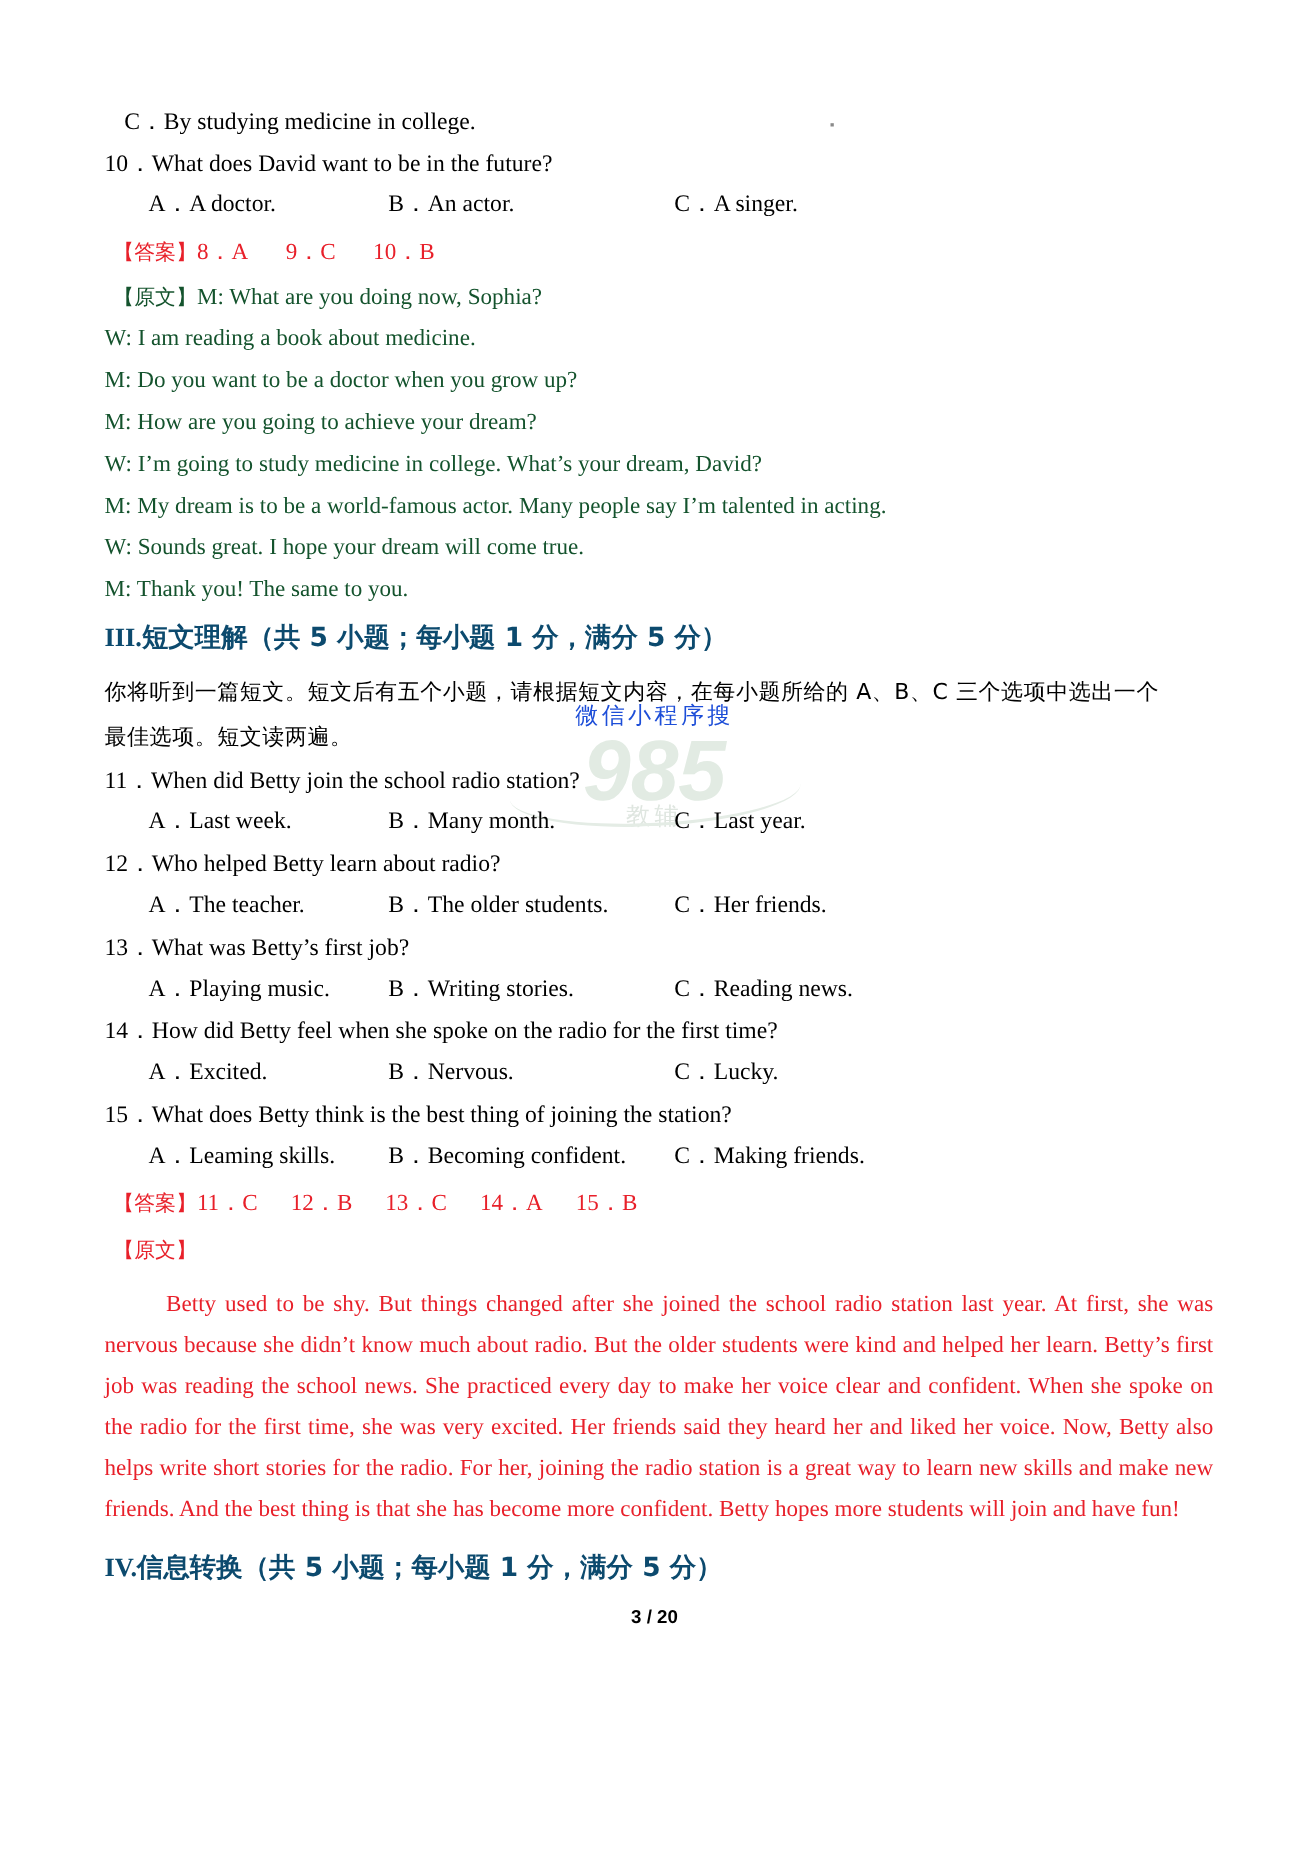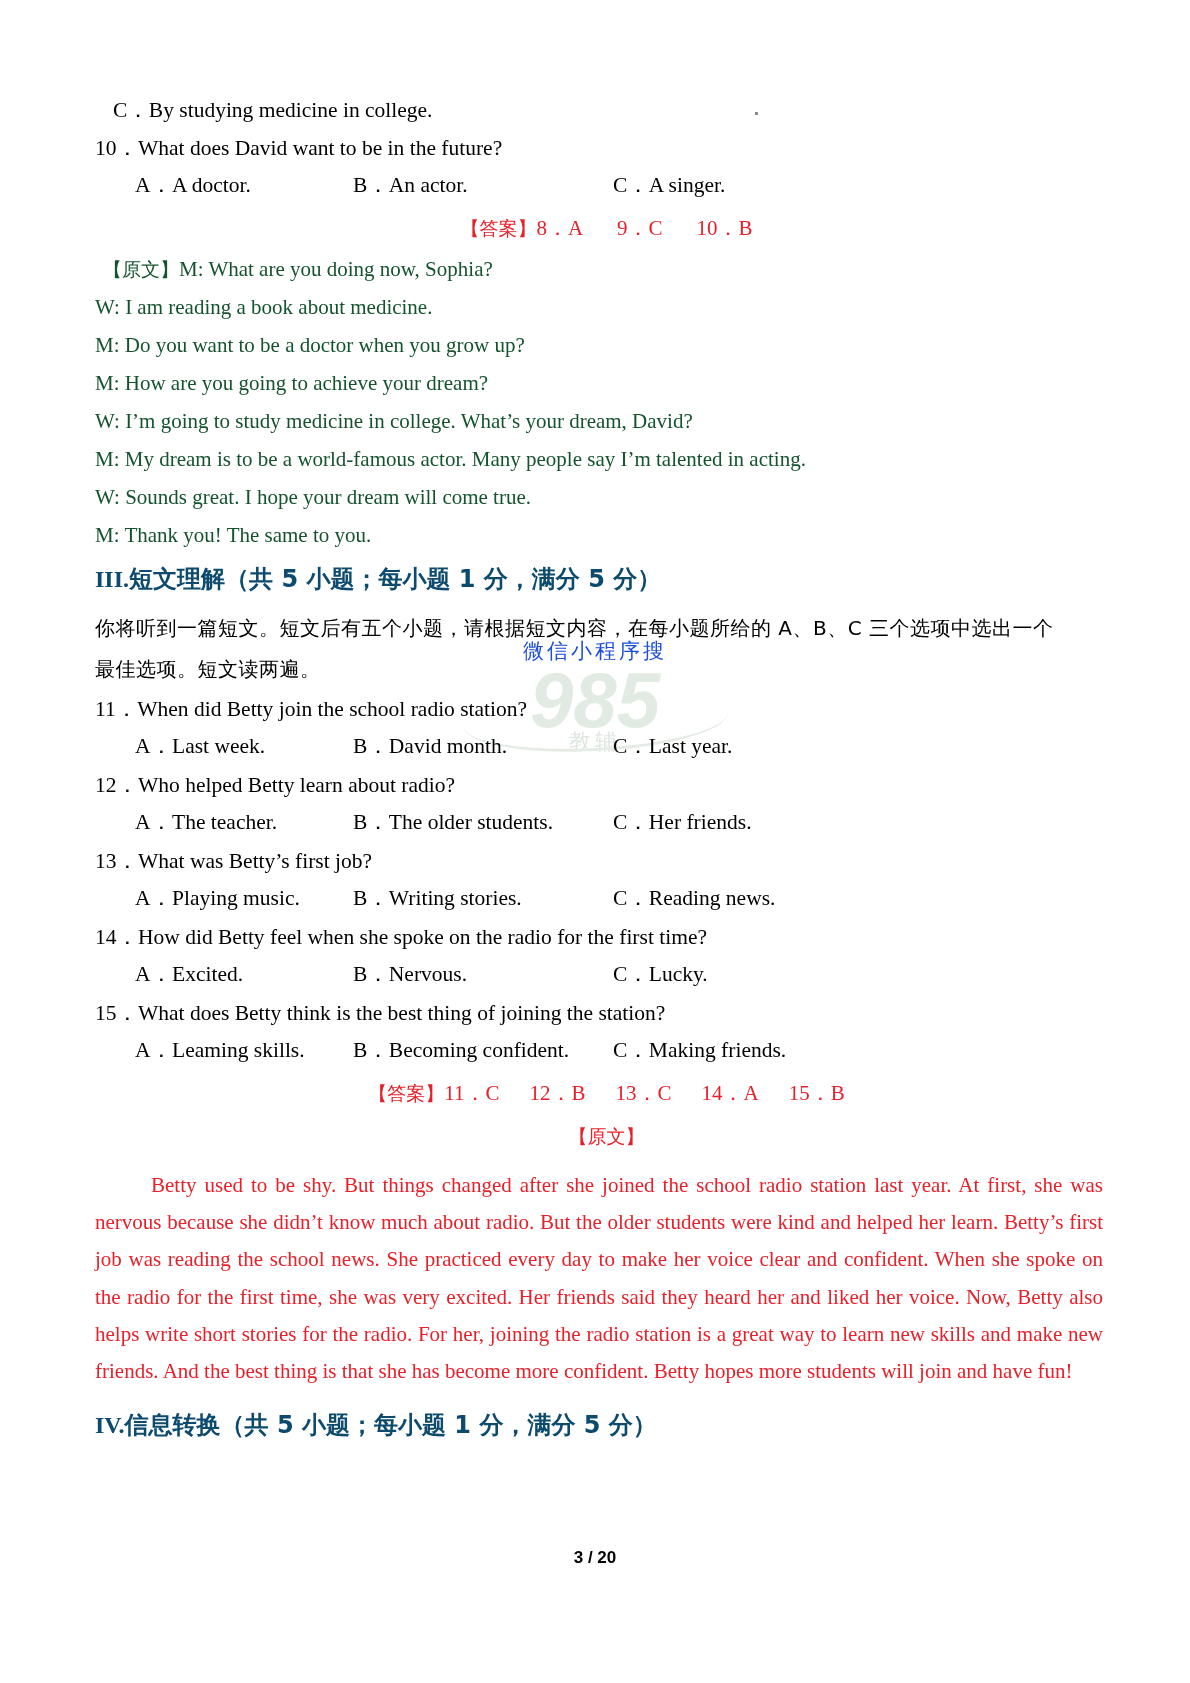--- a/index.html
+++ b/index.html
@@ -89,21 +89,20 @@
   }
   .opt-a { width: 218px; flex: none; }
   .opt-b { width: 260px; flex: none; }
   .opt-c { flex: none; }
   .ans-line {
     color: #e8202a;
     font-size: 21px;
     margin: 0 0 17px 0;
     padding-left: 8px;
     white-space: nowrap;
-    text-align: center;
   }
   .marker { font-family: "DejaVu Sans", sans-serif; font-size: 19px; }
   .ans-item { display: inline-block; }
   .sp1 { display: inline-block; width: 34px; }
   .sp2 { display: inline-block; width: 30px; }
 
   .dialog {
     color: #14532d;
     font-size: 21px;
     line-height: 1.0;
@@ -140,21 +139,21 @@
     margin: 0;
     text-indent: 56px;
     text-align: justify;
     width: 1008px;
   }
 
   .footer {
     position: absolute;
     left: 0;
     right: 0;
-    top: 1548px;
+    top: 1460px;
     text-align: center;
     font-family: "Liberation Sans", sans-serif;
     font-size: 17px;
     font-weight: bold;
     color: #000;
   }
   .topdot {
     position: absolute;
     left: 755px;
     top: 112px;
@@ -203,21 +202,21 @@
     <h2 class="section"><span class="rn">III.</span><span>短文理解（共 5 小题；每小题 1 分，满分 5 分）</span></h2>
 
     <p class="instr">你将听到一篇短文。短文后有五个小题，请根据短文内容，在每小题所给的 A、B、C 三个选项中选出一个</p>
     <p class="instr">最佳选项。短文读两遍。</p>
 
     <div class="gap-s"></div>
 
     <div class="q-line"><span>11．</span><span>When did Betty join the school radio station?</span></div>
     <div class="opt-row">
       <span class="opt-a">A．Last week.</span>
-      <span class="opt-b">B．David month.</span>
+      <span class="opt-b">B．Many month.</span>
       <span class="opt-c">C．Last year.</span>
     </div>
 
     <div class="q-line"><span>12．</span><span>Who helped Betty learn about radio?</span></div>
     <div class="opt-row">
       <span class="opt-a">A．The teacher.</span>
       <span class="opt-b">B．The older students.</span>
       <span class="opt-c">C．Her friends.</span>
     </div>
 

